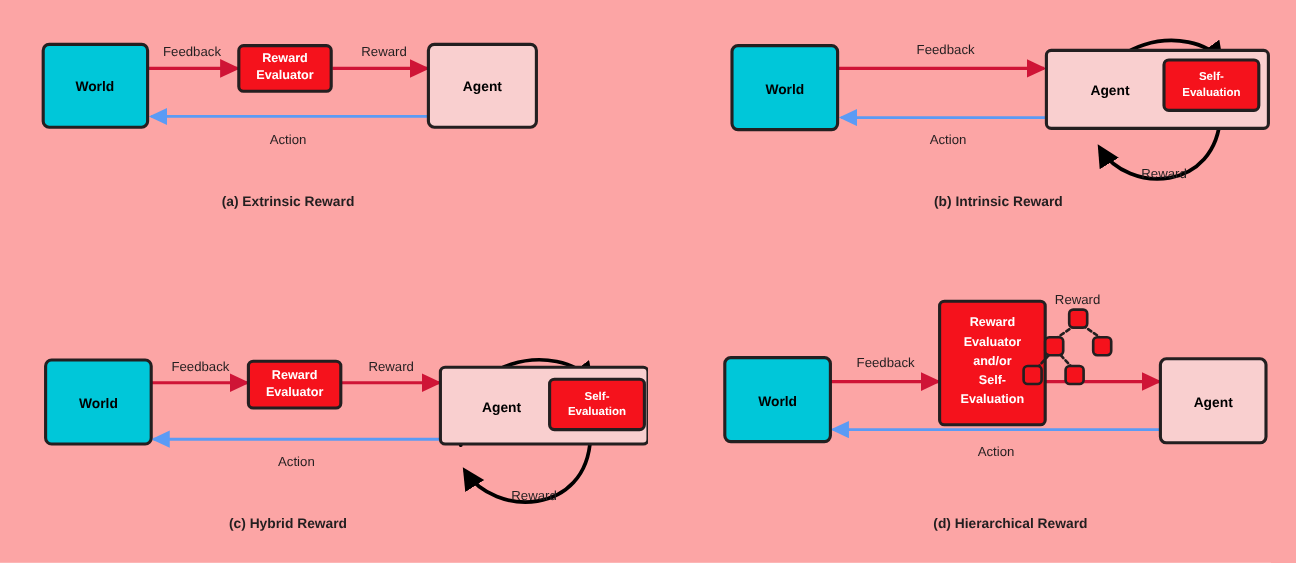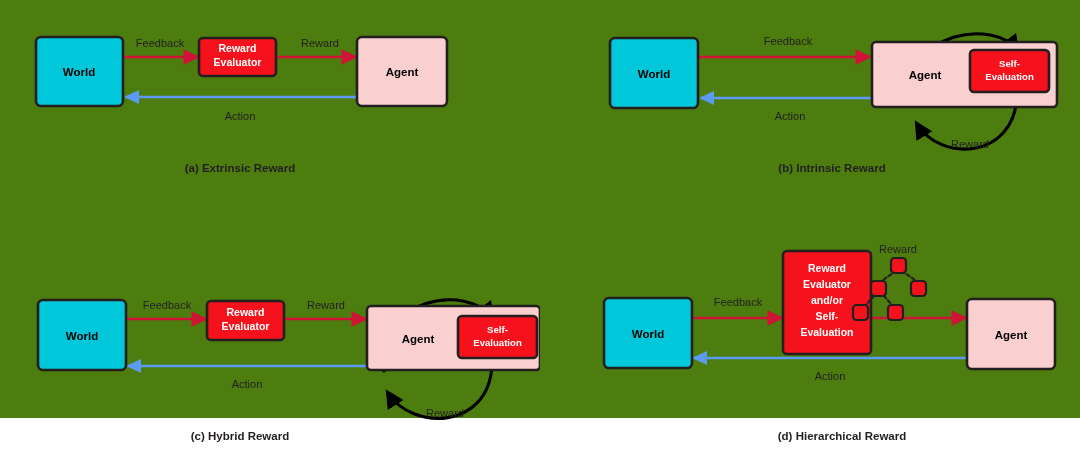--- a/index.html
+++ b/index.html
@@ -9,22 +9,22 @@
   }
   body {
     width: 1080px;
     height: 469px;
     font-family: "Liberation Sans", sans-serif;
     overflow: hidden;
   }
   #figure {
     position: relative;
     width: 1080px;
-    height: 418px;
-    background: #4d7c0f;
+    height: 469px;
+    background: #fca5a5;
     text-decoration: underline;
   }
   .panel {
     position: absolute;
     width: 540px;
     height: 234px;
   }
   #panel-a { left: 0;   top: 0; }
   #panel-b { left: 540px; top: 0; }
   #panel-c { left: 0;   top: 235px; }

